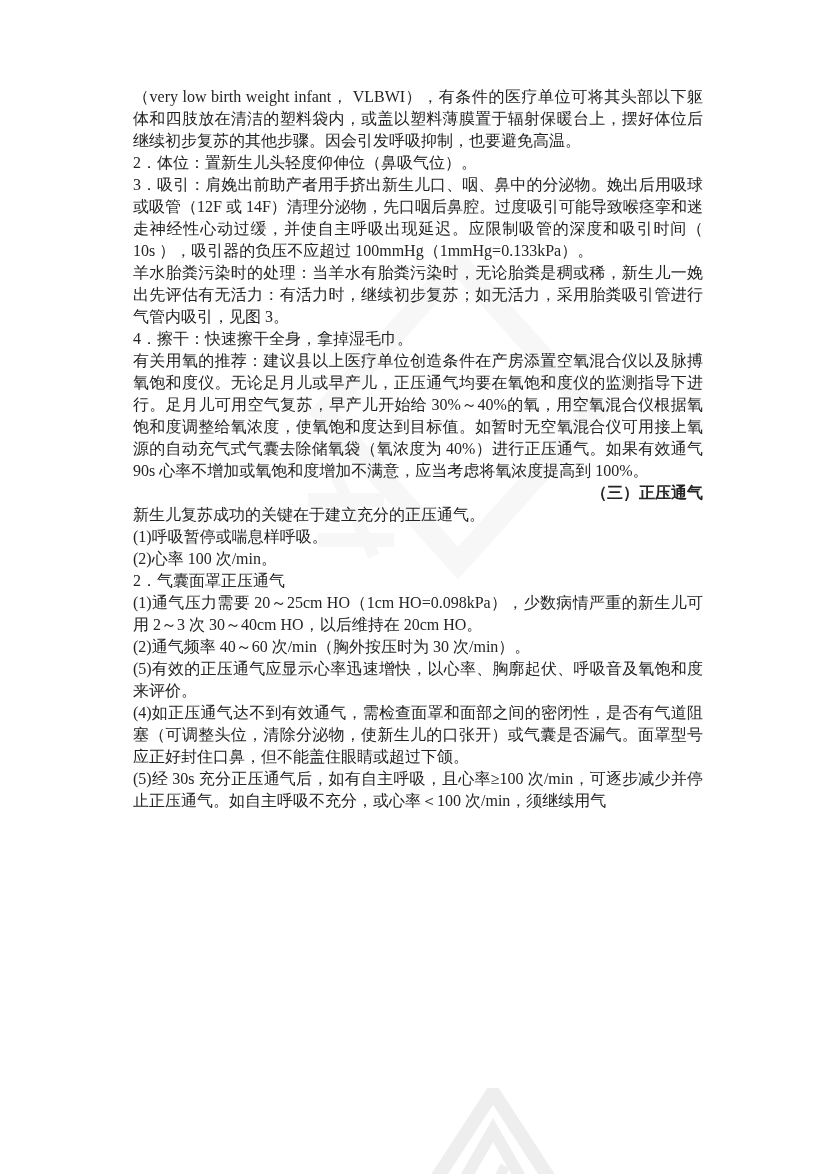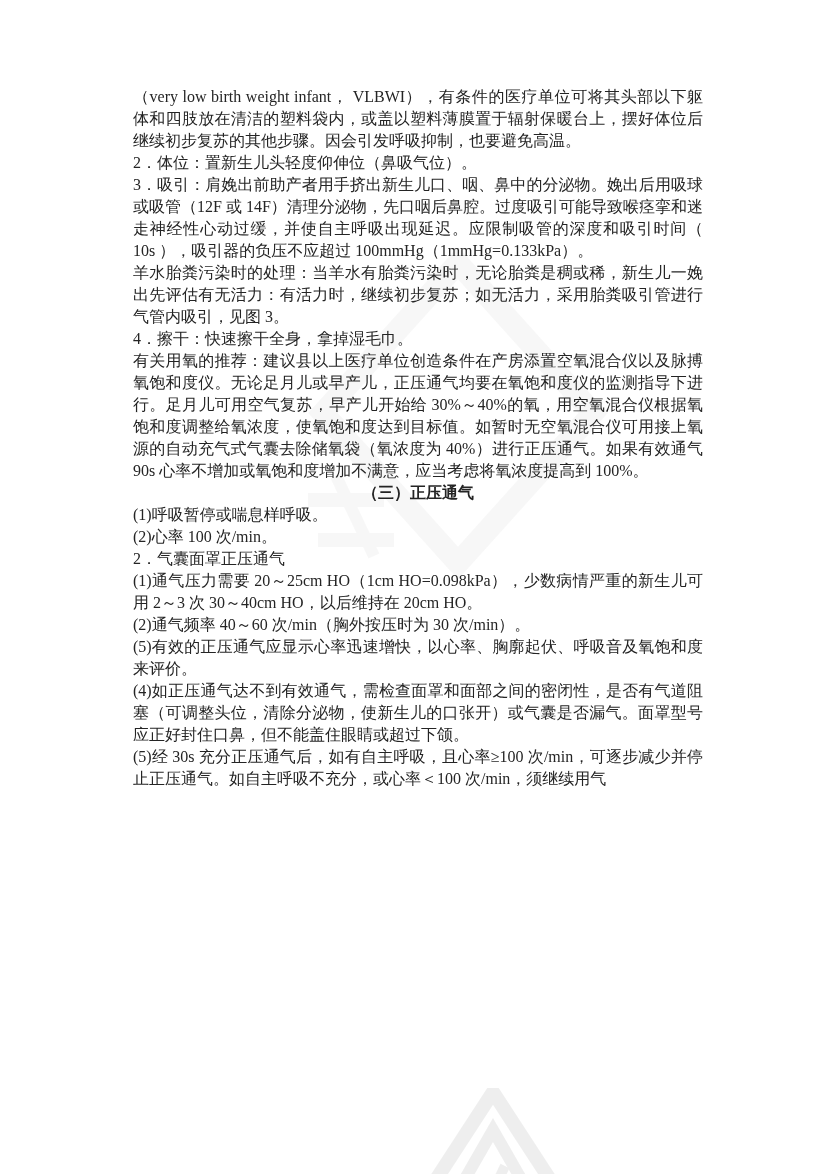--- a/index.html
+++ b/index.html
@@ -47,21 +47,21 @@
     color: var(--ink, #242424);
   }
   .para {
     margin: 0;
     text-align: justify;
     word-break: break-word;
   }
   .para.heading {
     font-family: "Liberation Sans", "DejaVu Sans", sans-serif;
     font-weight: 700;
-    text-align: center;
+    text-align: right;
   }
 </style>
 </head>
 <body>
 
 <div class="page">
 
   <svg class="watermark wm-center" viewBox="0 0 320 340" xmlns="http://www.w3.org/2000/svg">
     <g stroke="#9a9a9a" fill="none" stroke-linecap="butt">
       <path d="M170 15 L305 165 L170 315 L35 165 Z" stroke-width="22"></path>
@@ -81,20 +81,21 @@
   </svg>
 
   <div class="textblock" id="paragraphs">
       <div class="para body">（very low birth weight infant， VLBWI），有条件的医疗单位可将其头部以下躯体和四肢放在清洁的塑料袋内，或盖以塑料薄膜置于辐射保暖台上，摆好体位后继续初步复苏的其他步骤。因会引发呼吸抑制，也要避免高温。</div>
       <div class="para body">2．体位：置新生儿头轻度仰伸位（鼻吸气位）。</div>
       <div class="para body">3．吸引：肩娩出前助产者用手挤出新生儿口、咽、鼻中的分泌物。娩出后用吸球或吸管（12F 或 14F）清理分泌物，先口咽后鼻腔。过度吸引可能导致喉痉挛和迷走神经性心动过缓，并使自主呼吸出现延迟。应限制吸管的深度和吸引时间（ 10s ），吸引器的负压不应超过 100mmHg（1mmHg=0.133kPa）。</div>
       <div class="para body">羊水胎粪污染时的处理：当羊水有胎粪污染时，无论胎粪是稠或稀，新生儿一娩出先评估有无活力：有活力时，继续初步复苏；如无活力，采用胎粪吸引管进行气管内吸引，见图 3。</div>
       <div class="para body">4．擦干：快速擦干全身，拿掉湿毛巾。</div>
       <div class="para body">有关用氧的推荐：建议县以上医疗单位创造条件在产房添置空氧混合仪以及脉搏氧饱和度仪。无论足月儿或早产儿，正压通气均要在氧饱和度仪的监测指导下进行。足月儿可用空气复苏，早产儿开始给 30%～40%的氧，用空氧混合仪根据氧饱和度调整给氧浓度，使氧饱和度达到目标值。如暂时无空氧混合仪可用接上氧源的自动充气式气囊去除储氧袋（氧浓度为 40%）进行正压通气。如果有效通气 90s 心率不增加或氧饱和度增加不满意，应当考虑将氧浓度提高到 100%。</div>
       <div class="para heading">（三）正压通气</div>
+      <div class="para body">新生儿复苏成功的关键在于建立充分的正压通气。</div>
       <div class="para body">(1)呼吸暂停或喘息样呼吸。</div>
       <div class="para body">(2)心率 100 次/min。</div>
       <div class="para body">2．气囊面罩正压通气</div>
       <div class="para body">(1)通气压力需要 20～25cm HO（1cm HO=0.098kPa），少数病情严重的新生儿可用 2～3 次 30～40cm HO，以后维持在 20cm HO。</div>
       <div class="para body">(2)通气频率 40～60 次/min（胸外按压时为 30 次/min）。</div>
       <div class="para body">(5)有效的正压通气应显示心率迅速增快，以心率、胸廓起伏、呼吸音及氧饱和度来评价。</div>
       <div class="para body">(4)如正压通气达不到有效通气，需检查面罩和面部之间的密闭性，是否有气道阻塞（可调整头位，清除分泌物，使新生儿的口张开）或气囊是否漏气。面罩型号应正好封住口鼻，但不能盖住眼睛或超过下颌。</div>
       <div class="para body">(5)经 30s 充分正压通气后，如有自主呼吸，且心率≥100 次/min，可逐步减少并停止正压通气。如自主呼吸不充分，或心率＜100 次/min，须继续用气</div>
     </div>
 

